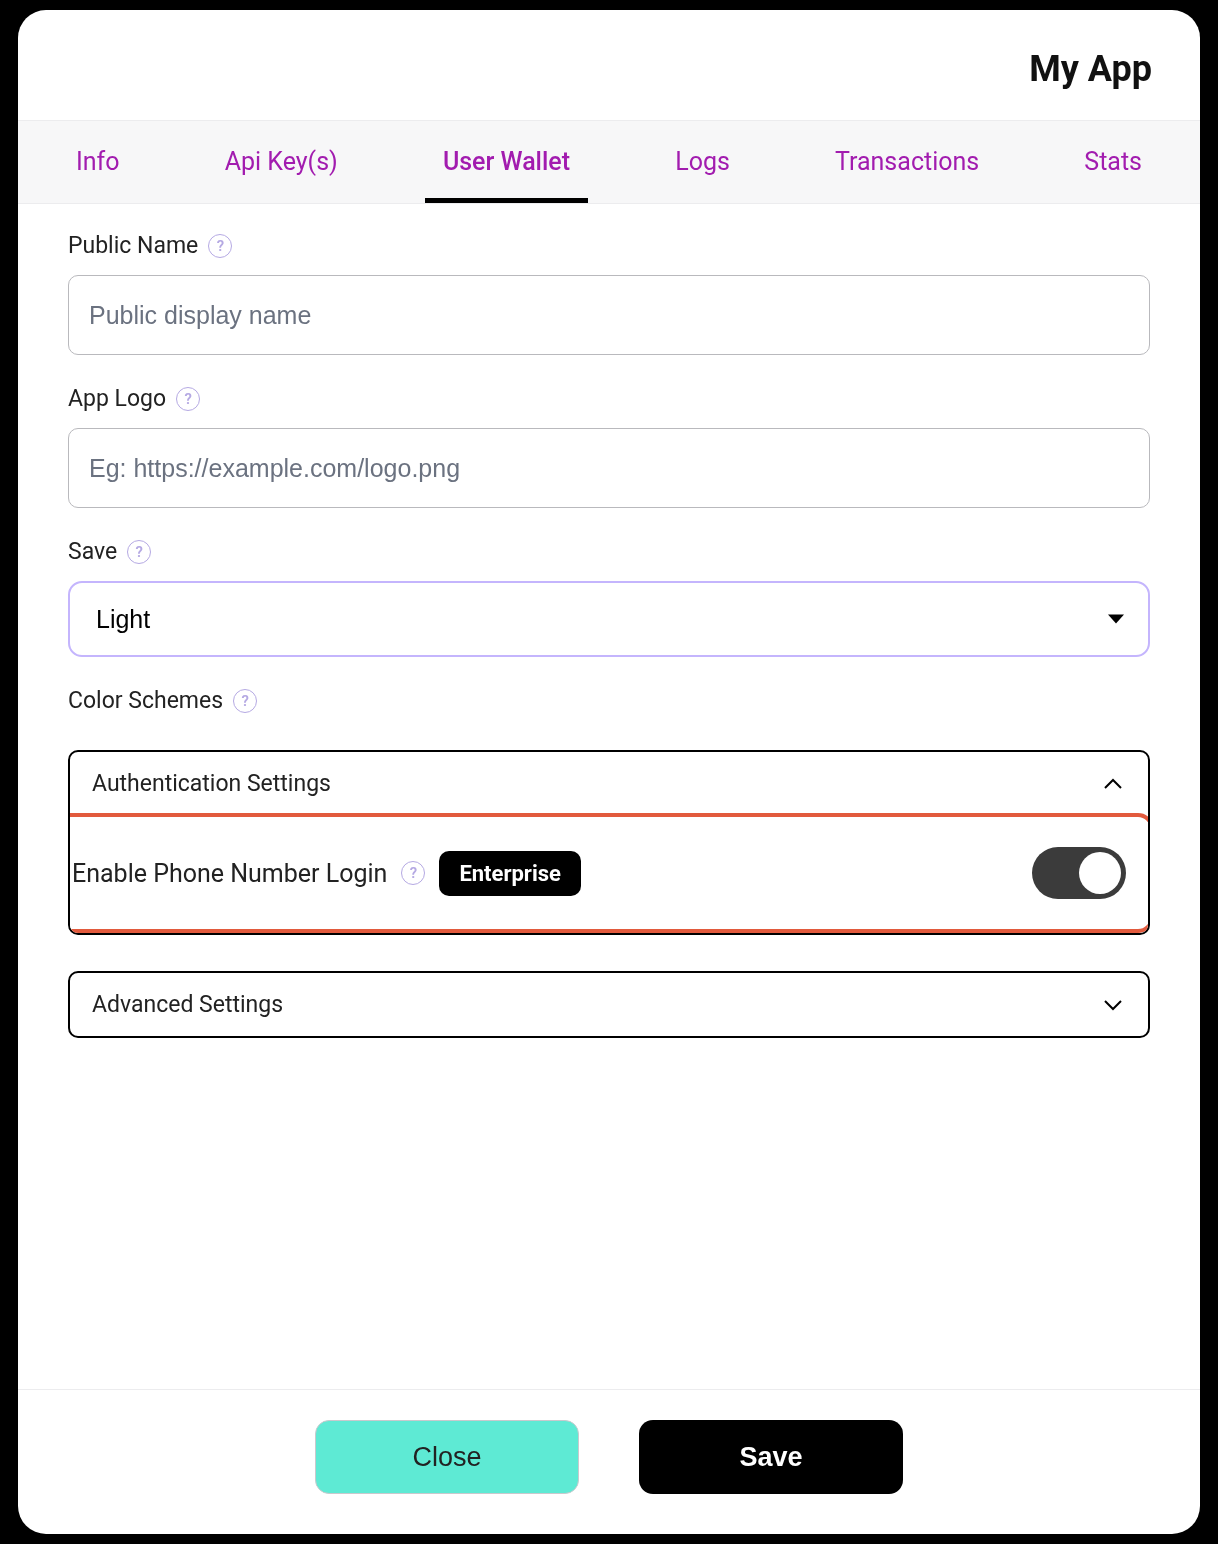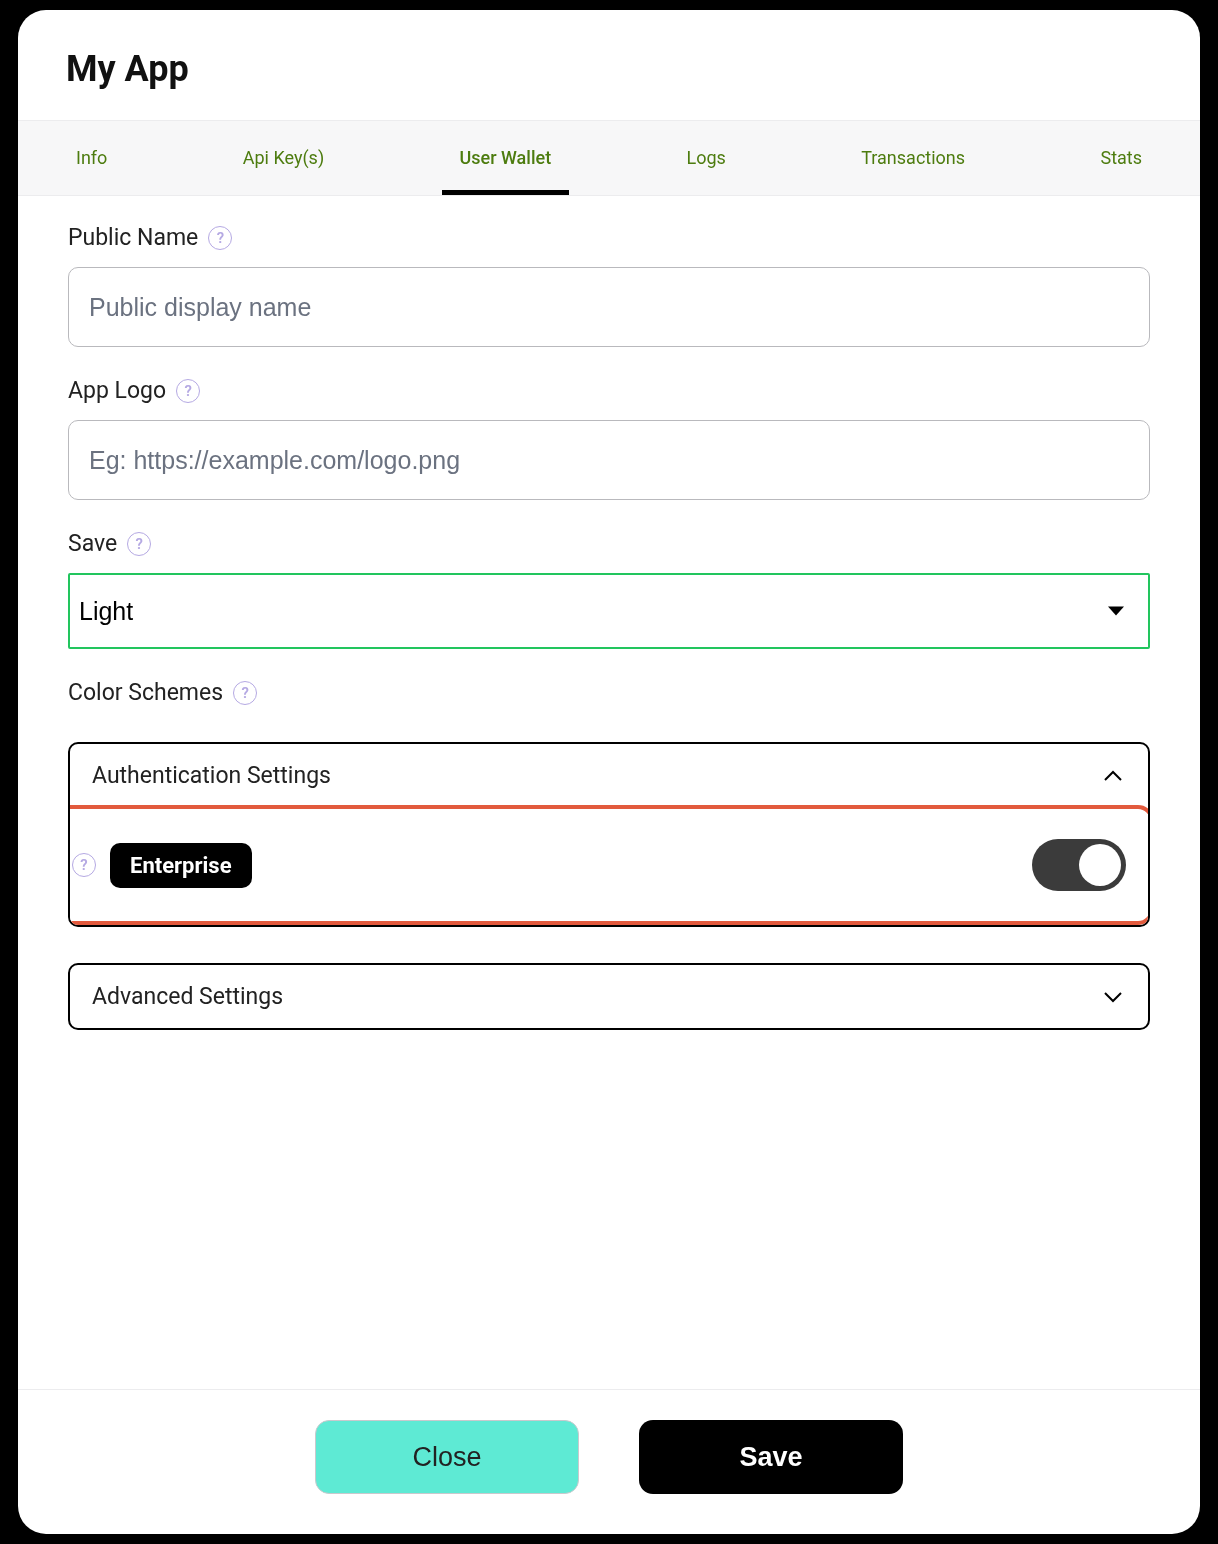--- a/index.html
+++ b/index.html
@@ -18,39 +18,40 @@
     right: 18px;
     bottom: 10px;
     background: #fff;
     border-radius: 28px;
     display: flex;
     flex-direction: column;
     overflow: hidden;
   }
   .modal-header {
     padding: 38px 48px 30px 48px;
+    text-align: right;
   }
   .modal-title {
     font-size: 36px;
     font-weight: 700;
     color: #111;
   }
   .tabs {
     display: flex;
     background: #f7f7f8;
     border-top: 1px solid #ececee;
     border-bottom: 1px solid #ececee;
     padding: 0 40px;
     gap: 0;
     justify-content: space-between;
   }
   .tab {
     padding: 26px 18px 22px 18px;
-    font-size: 18px;
-    color: #4d7c0f;
+    font-size: 25px;
+    color: #a21caf;
     cursor: pointer;
     white-space: nowrap;
   }
   .tab.active {
     border-bottom: 5px solid #000;
     font-weight: 500;
   }
   .content {
     flex: 1;
     padding: 28px 50px 20px 50px;
@@ -93,24 +94,24 @@
   .text-input::placeholder {
     color: #6b7280;
   }
   .select-wrap {
     position: relative;
     width: 100%;
   }
   .select {
     width: 100%;
     height: 76px;
-    border: 2px solid #22c55e;
-    border-radius: 2px;
+    border: 2px solid #c4b5fd;
+    border-radius: 14px;
     font-size: 25px;
-    padding: 0 9px;
+    padding: 0 26px;
     appearance: none;
     background: #fff;
     cursor: pointer;
   }
   .select-caret {
     position: absolute;
     right: 26px;
     top: 50%;
     transform: translateY(-50%);
     width: 0; height: 0;
@@ -293,20 +294,21 @@
         <span>Authentication Settings</span>
         <span class="chevron">
           <svg viewBox="0 0 24 24">
               <polyline points="4,16 12,8 20,16"></polyline>
             </svg>
         </span>
       </div>
       <div class="accordion-body">
         <div class="highlight-row">
           <div class="row-left">
+            <span class="row-title">Enable Phone Number Login</span>
             <span class="help-icon">?</span>
             <span class="badge">Enterprise</span>
           </div>
           <div class="toggle">
             <div class="toggle-knob"></div>
           </div>
         </div>
       </div>
     </div>
 

